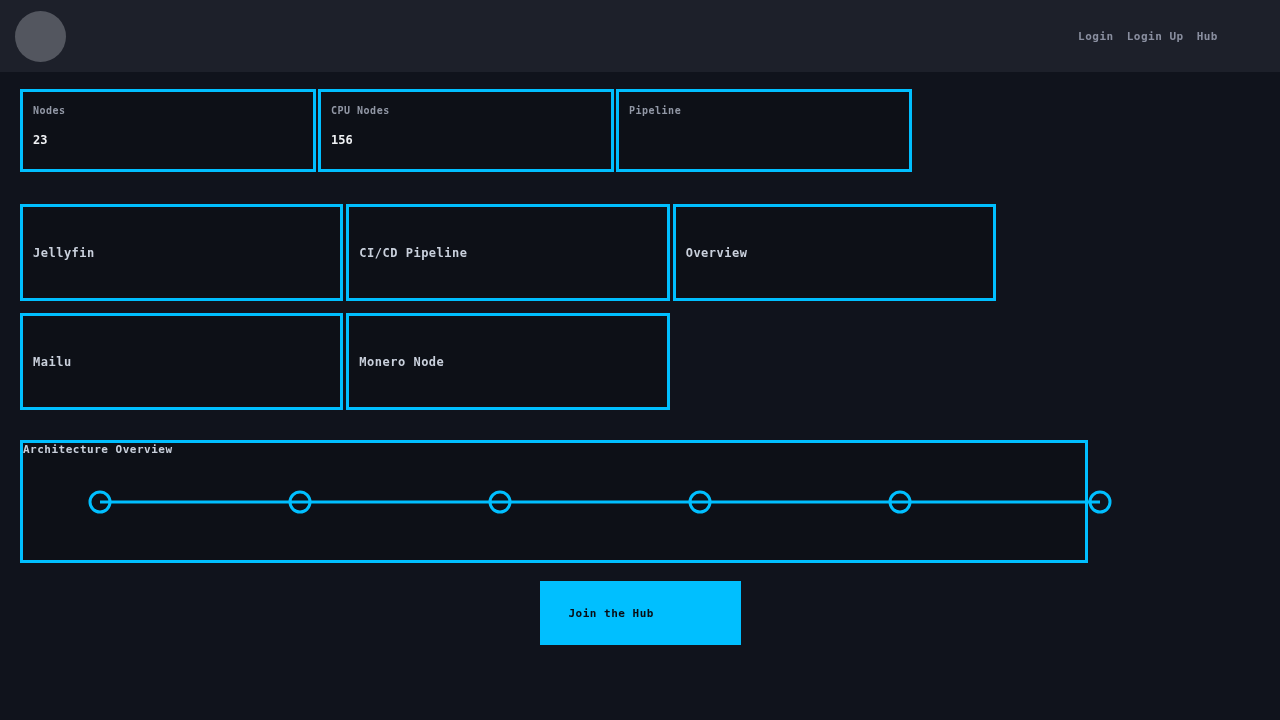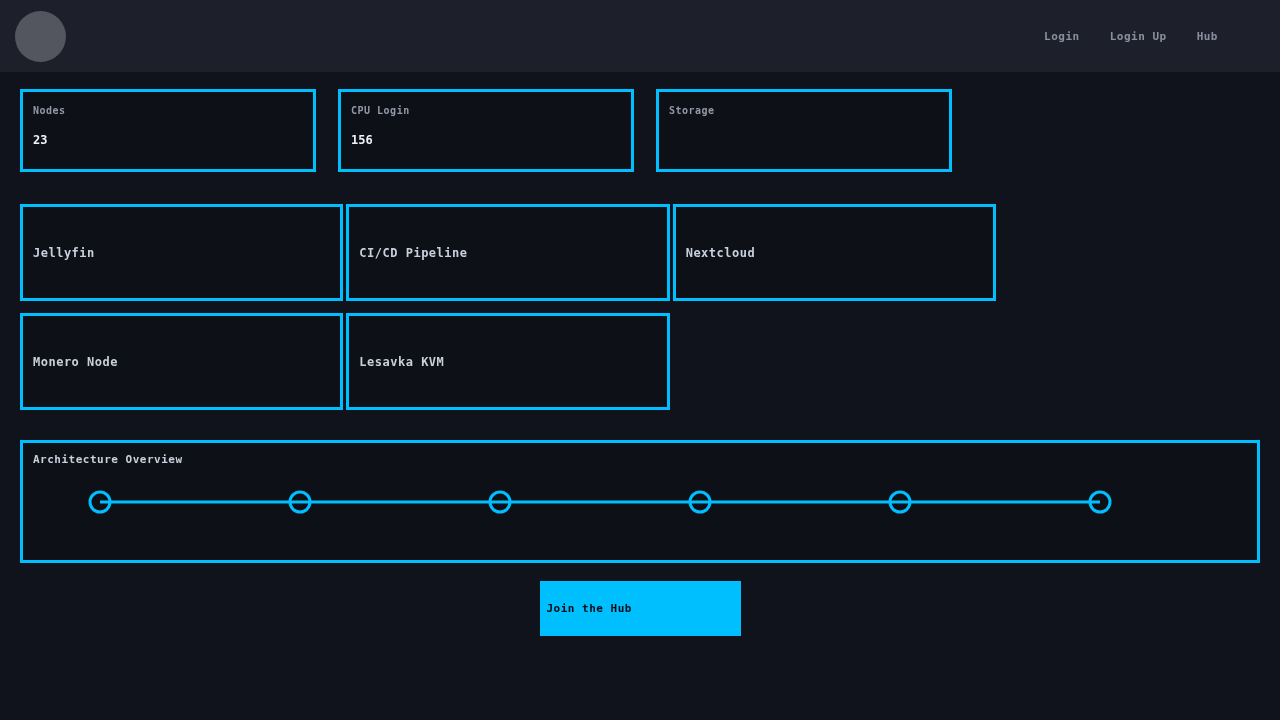--- a/index.html
+++ b/index.html
@@ -23,33 +23,33 @@
   }
   .avatar {
     width: 51px; height: 51px;
     border-radius: 50%;
     background: #53565f;
     cursor: pointer;
   }
   .nav-links {
     display: flex;
     align-items: center;
-    gap: 30px;
+    gap: 13px;
   }
   .nav-link {
     color: #8a8fa0;
     font-size: 11px;
     letter-spacing: 0.5px;
     cursor: pointer;
   }
 
   
   .stats-row {
     display: flex;
-    gap: 22px;
+    gap: 2px;
     margin: 17px 0 16px 20px;
   }
   .stat-card {
     width: 296px; height: 83px;
     background: #0d1017;
     border: 3px solid #00bfff;
     padding: 13px 10px;
   }
   .stat-label {
     color: #9298a6;
@@ -80,54 +80,53 @@
     cursor: pointer;
   }
   .service-title {
     color: #c9d0dc;
     font-size: 12px;
     letter-spacing: 0.5px;
   }
 
   
   .arch-panel {
-    width: 1240px; height: 123px;
+    width: 1068px; height: 123px;
     margin: 30px 16px 0 20px;
     background: #0d1017;
     border: 3px solid #00bfff;
-    padding: 10px;
     position: relative;
   }
   .arch-title {
     color: #c9d0dc;
     font-size: 11px;
     letter-spacing: 0.5px;
   }
   .arch-svg {
     position: absolute;
     left: 0; top: 0;
     width: 1234px; height: 117px;
   }
 
   
   .cta-wrap {
     display: flex;
     justify-content: center;
     margin-top: 18px;
   }
   .cta-button {
-    width: 201px; height: 55px;
+    width: 201px; height: 64px;
     background: #00bfff;
     border: none;
     color: #0a0d14;
     font-family: "DejaVu Sans Mono", "Liberation Mono", monospace;
     font-weight: bold;
     font-size: 11px;
     text-align: left;
-    padding-left: 7px;
+    padding-left: 29px;
     letter-spacing: 0.5px;
     cursor: pointer;
   }
 </style>
 </head>
 <body>
 
 <div class="navbar">
   <div class="avatar"></div>
   <div class="nav-links">
@@ -136,43 +135,43 @@
     <span class="nav-link">Hub</span>
   </div>
 </div>
 
 <div class="stats-row">
   <div class="stat-card">
     <div class="stat-label">Nodes</div>
     <div class="stat-value">23</div>
   </div>
   <div class="stat-card">
-    <div class="stat-label">CPU Login</div>
+    <div class="stat-label">CPU Nodes</div>
     <div class="stat-value">156</div>
   </div>
   <div class="stat-card">
-    <div class="stat-label">Storage</div>
+    <div class="stat-label">Pipeline</div>
   </div>
 </div>
 
 <div class="services-grid">
   <div class="service-card">
     <span class="service-title">Jellyfin</span>
   </div>
   <div class="service-card">
     <span class="service-title">CI/CD Pipeline</span>
   </div>
   <div class="service-card">
-    <span class="service-title">Nextcloud</span>
+    <span class="service-title">Overview</span>
+  </div>
+  <div class="service-card">
+    <span class="service-title">Mailu</span>
   </div>
   <div class="service-card">
     <span class="service-title">Monero Node</span>
-  </div>
-  <div class="service-card">
-    <span class="service-title">Lesavka KVM</span>
   </div>
 </div>
 
 <div class="arch-panel">
   <div class="arch-title">Architecture Overview</div>
   <svg class="arch-svg" viewBox="0 0 1234 117" xmlns="http://www.w3.org/2000/svg">
     <line x1="77" y1="59" x2="1077" y2="59" stroke="#00bfff" stroke-width="3"></line>
     <circle cx="77" cy="59" r="10" fill="none" stroke="#00bfff" stroke-width="3"></circle>
     <circle cx="277" cy="59" r="10" fill="none" stroke="#00bfff" stroke-width="3"></circle>
     <circle cx="477" cy="59" r="10" fill="none" stroke="#00bfff" stroke-width="3"></circle>

